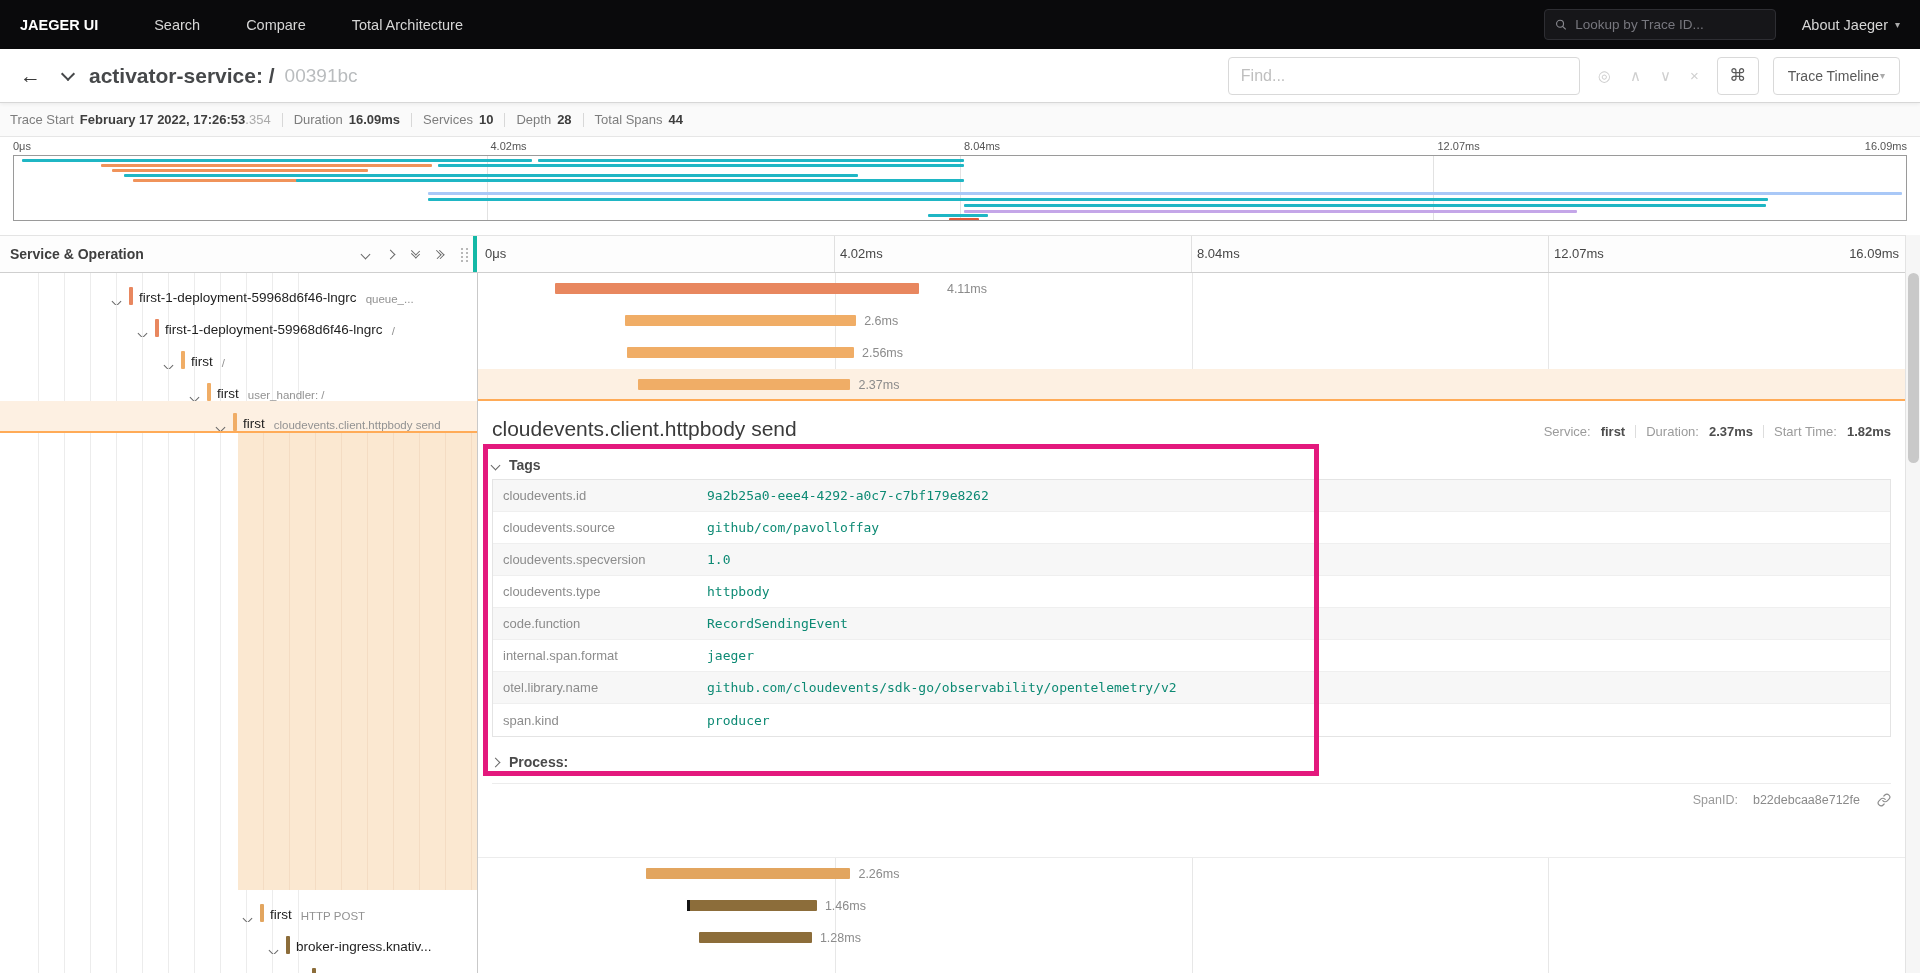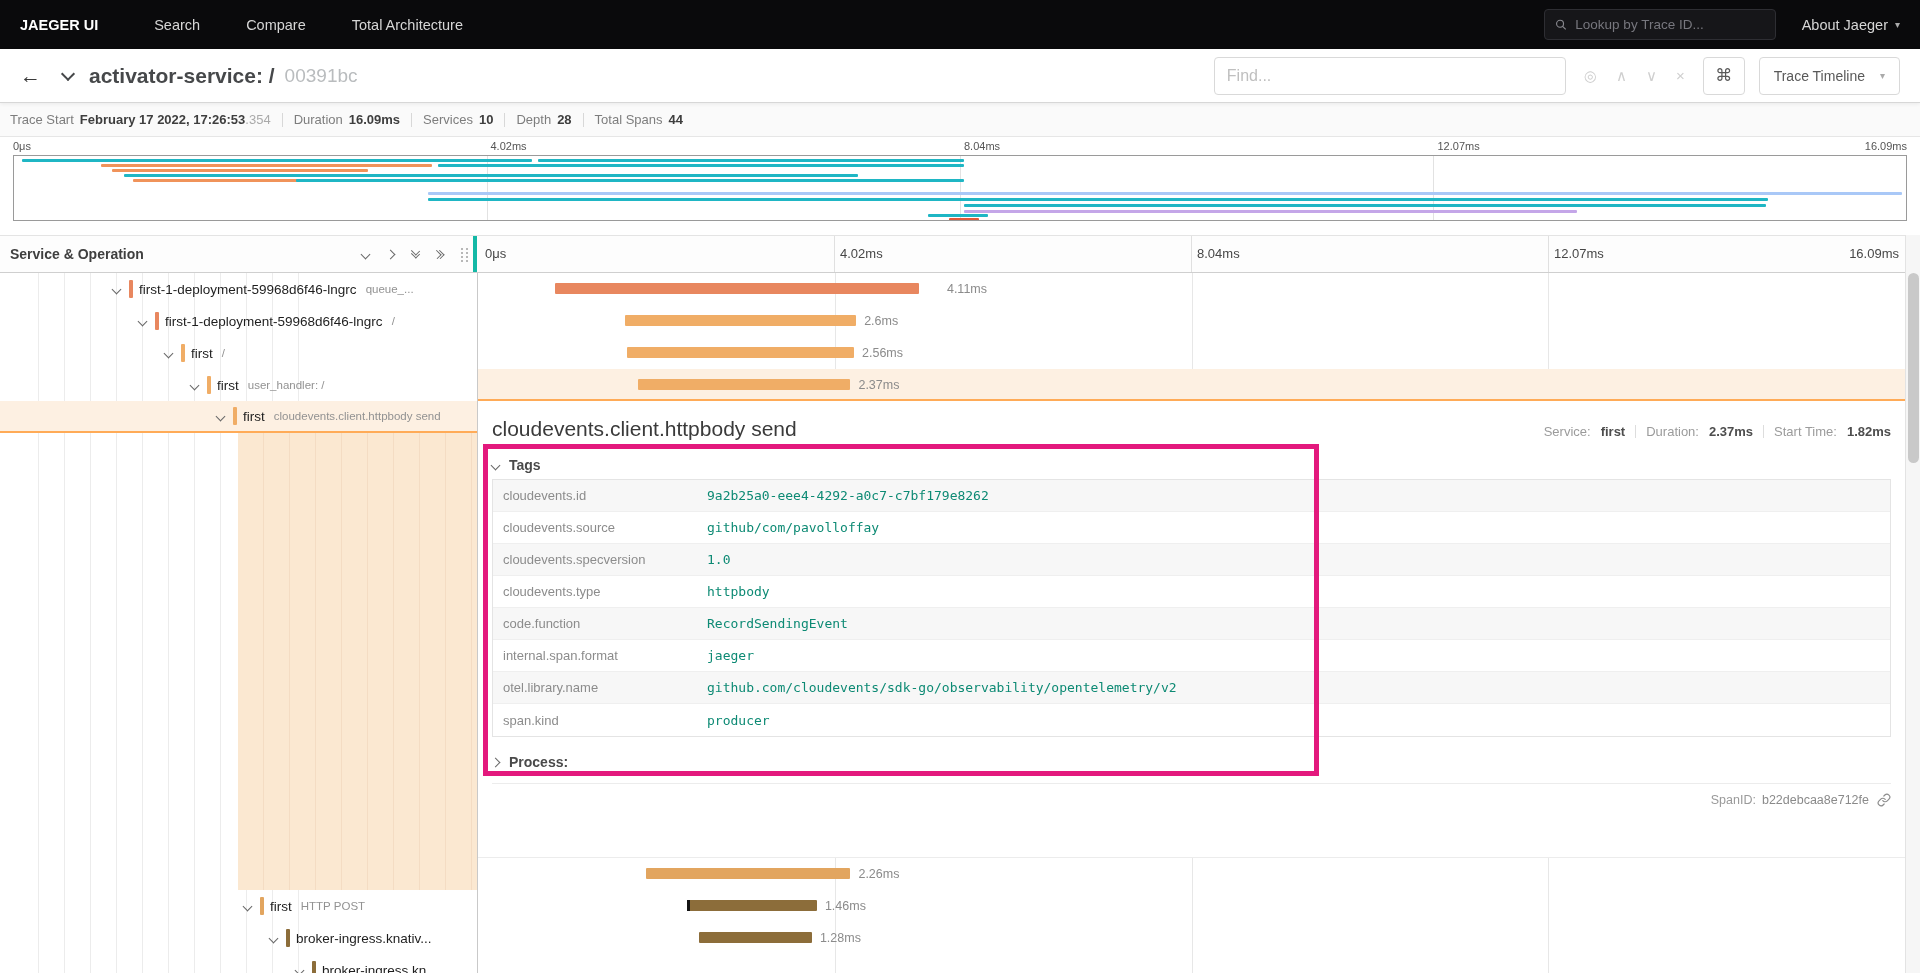--- a/index.html
+++ b/index.html
@@ -21,21 +21,21 @@
   #tracebar{height:54px;display:flex;align-items:center;padding:0 20px;border-bottom:1px solid #d7d7d7;box-shadow:0 1px 4px rgba(0,0,0,.07);position:relative;z-index:6;background:#fff;}
   .back{font-size:21px;color:#3a3a3a;margin-right:22px;cursor:pointer;}
   .big-chev{width:10px;height:10px;border-right:2.2px solid #46484a;border-bottom:2.2px solid #46484a;transform:rotate(45deg);margin:-4px 16px 0 0;cursor:pointer;}
   #tracebar h1{font-size:21px;font-weight:700;color:#46484a;display:inline;}
   .traceid{font-size:19px;color:#b9bcbe;margin-left:10px;}
   .find{margin-left:auto;width:352px;height:38px;border:1px solid #d9d9d9;border-radius:4px;padding:0 12px;font-size:16px;color:#555;font-family:inherit;outline:none;}
   .find::placeholder{color:#bfbfbf;}
   .find-icons{display:flex;gap:19px;margin:0 18px;color:#cfcfcf;font-size:15px;align-items:center;}
   .find-icons span{cursor:default;}
   .kbd-btn{width:42px;height:38px;border:1px solid #d9d9d9;border-radius:4px;display:flex;align-items:center;justify-content:center;color:#595959;font-size:17px;background:#fff;cursor:pointer;}
-  .tl-select{height:38px;border:1px solid #d9d9d9;border-radius:4px;display:flex;align-items:center;gap:15px;padding:0 14px;margin-left:14px;font-size:14px;color:#595959;background:#fff;cursor:pointer;}
+  .tl-select{height:38px;border:1px solid #d9d9d9;border-radius:4px;display:flex;align-items:center;gap:1px;padding:0 14px;margin-left:14px;font-size:14px;color:#595959;background:#fff;cursor:pointer;}
 
   
   #summary{height:34px;background:#fafafa;border-bottom:1px solid #e6e6e6;display:flex;align-items:center;padding:0 10px;font-size:13px;color:#7d7d7d;}
   #summary .lbl{margin-right:6px;}
   #summary .sv{font-weight:700;color:#3e3e3e;}
   #summary .ms{color:#aaa;}
   .sep{width:1px;height:14px;background:#d8d8d8;margin:0 11px;}
 
   
   #minimap{padding:2px 13px 0;}
@@ -60,21 +60,21 @@
   .grip{position:absolute;right:5px;top:12px;display:flex;gap:3px;}
   .grip i{display:block;width:0;height:14px;border-left:2px dotted #b8b8b8;}
   .ch-right{flex:1;position:relative;font-size:13px;color:#474747;}
   .ch-right .tick{position:absolute;top:10px;}
   .ch-right .tline{position:absolute;top:0;bottom:0;width:1px;background:#e0e0e0;}
 
   
   #content{position:relative;width:1905px;height:700px;display:flex;overflow:hidden;background:#fff;}
   #left{width:477px;flex:none;position:relative;overflow:hidden;}
   .guides{position:absolute;left:13px;top:0;bottom:0;width:300px;background:repeating-linear-gradient(to right,transparent 0 25px,#ececec 25px 26px);}
-  .trow{height:32px;display:flex;align-items:center;position:relative;white-space:nowrap;overflow:hidden;cursor:pointer;}
+  .trow{height:32px;display:flex;align-items:flex-end;position:relative;white-space:nowrap;overflow:hidden;cursor:pointer;}
   .trow .chev{flex:none;margin-right:9px;}
   .strip{flex:none;width:4px;height:18px;margin-right:6px;border-radius:1px;}
   .svc{color:#1e1e1e;font-size:13.5px;font-weight:500;margin-right:9px;}
   .op{color:#929292;font-size:11.5px;}
   .trow.sel,.brow.sel{background:#fdf0e2;border-bottom:2px solid #ffab57;}
   #tree-fill{height:457px;position:relative;}
   .fill-block{position:absolute;left:238px;right:0;top:0;bottom:0;background:repeating-linear-gradient(to right,#fbe8d1 0 25px,#f4dcc3 25px 26px);}
 
   #right{flex:1;position:relative;border-left:1px solid #c9c9c9;overflow:hidden;}
   .gline{position:absolute;top:0;bottom:0;width:1px;background:#e7e7e7;z-index:0;}
@@ -93,21 +93,21 @@
   .tags-wrap{position:relative;margin-top:10px;}
   .annotation{position:absolute;left:-9px;top:-7px;width:836px;height:332px;border:5px solid #e3197d;z-index:6;pointer-events:none;}
   .sec-head{display:flex;align-items:center;gap:10px;height:28px;font-size:14px;font-weight:700;color:#4a4a4a;cursor:pointer;}
   .kv{border:1px solid #e4e4e4;}
   .kvrow{display:flex;height:32px;align-items:center;border-bottom:1px solid #efefef;}
   .kvrow:last-child{border-bottom:none;}
   .kvrow:nth-child(odd){background:#f7f7f7;}
   .k{width:214px;flex:none;padding-left:10px;color:#8c8c8c;font-size:13px;}
   .v{font-family:"DejaVu Sans Mono",monospace;font-size:13px;color:#0d8a74;}
   .proc{display:flex;align-items:center;gap:10px;height:30px;margin-top:10px;font-size:14px;font-weight:700;color:#4a4a4a;cursor:pointer;}
-  .spanid{display:flex;justify-content:flex-end;align-items:center;gap:6px;border-top:1px solid #ececec;margin-top:6px;padding-top:9px;font-size:12.5px;color:#9a9a9a;}
+  .spanid{display:flex;justify-content:flex-end;align-items:center;gap:15px;border-top:1px solid #ececec;margin-top:6px;padding-top:9px;font-size:12.5px;color:#9a9a9a;}
   .spanid .val{color:#8a8a8a;}
   .linkicon{cursor:pointer;margin-left:2px;}
 
   
   #scrollbar{position:absolute;top:235px;right:0;bottom:0;width:15px;background:#f6f6f6;border-left:1px solid #e3e3e3;z-index:8;}
   .thumb{position:absolute;top:38px;left:2px;width:11px;height:190px;background:#c9c9c9;border-radius:6px;cursor:pointer;}
 </style>
 </head>
 <body>
 

